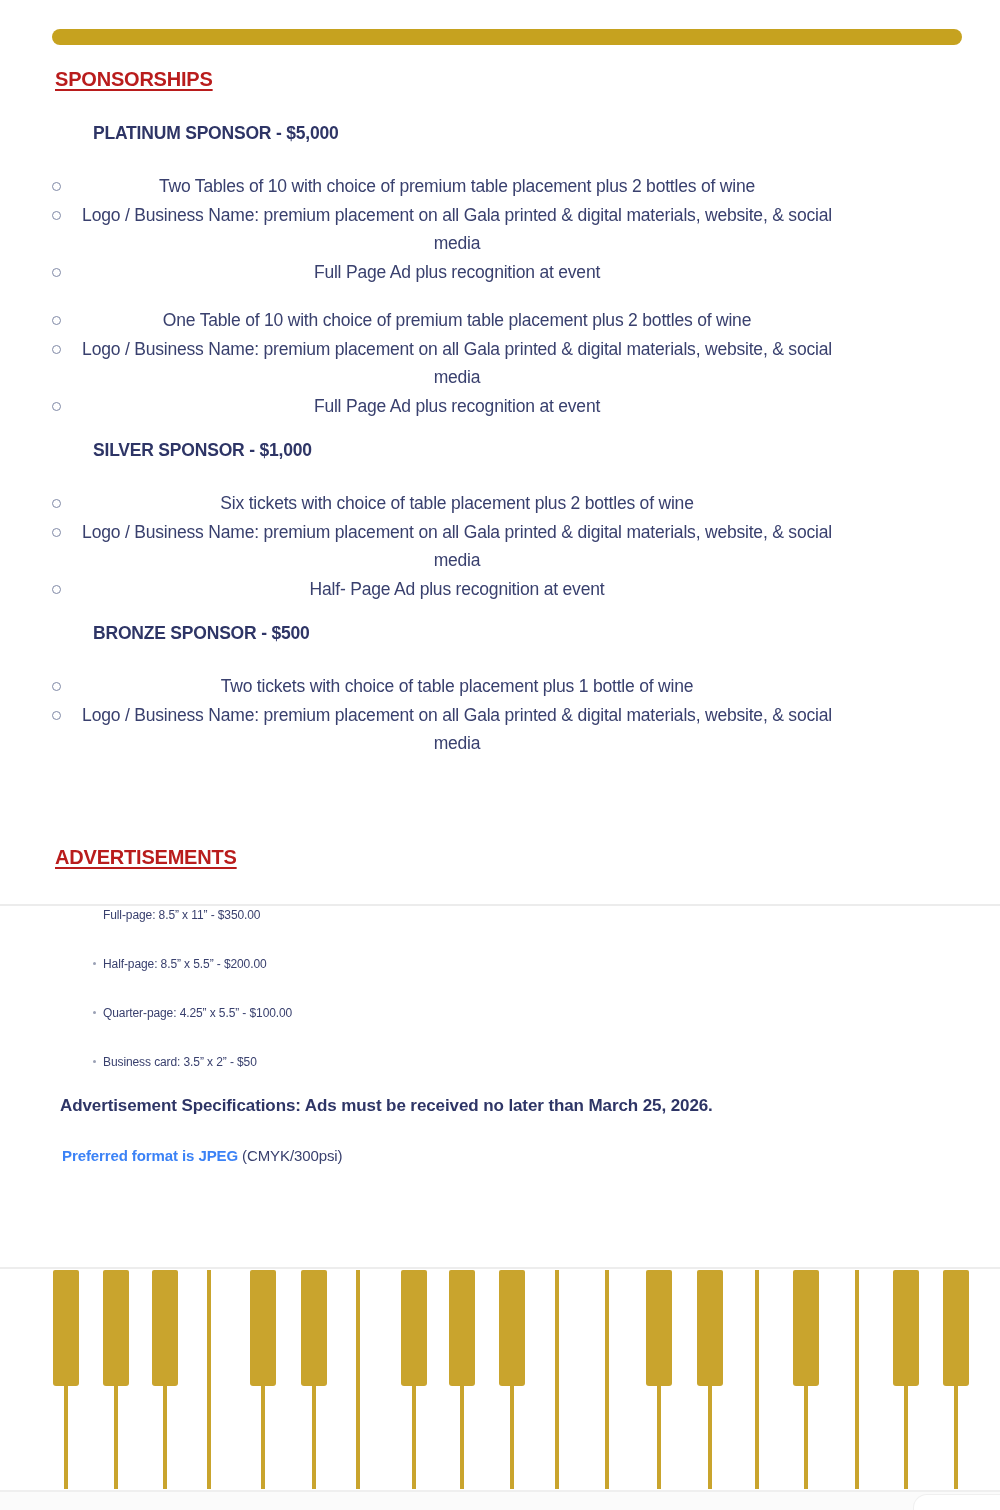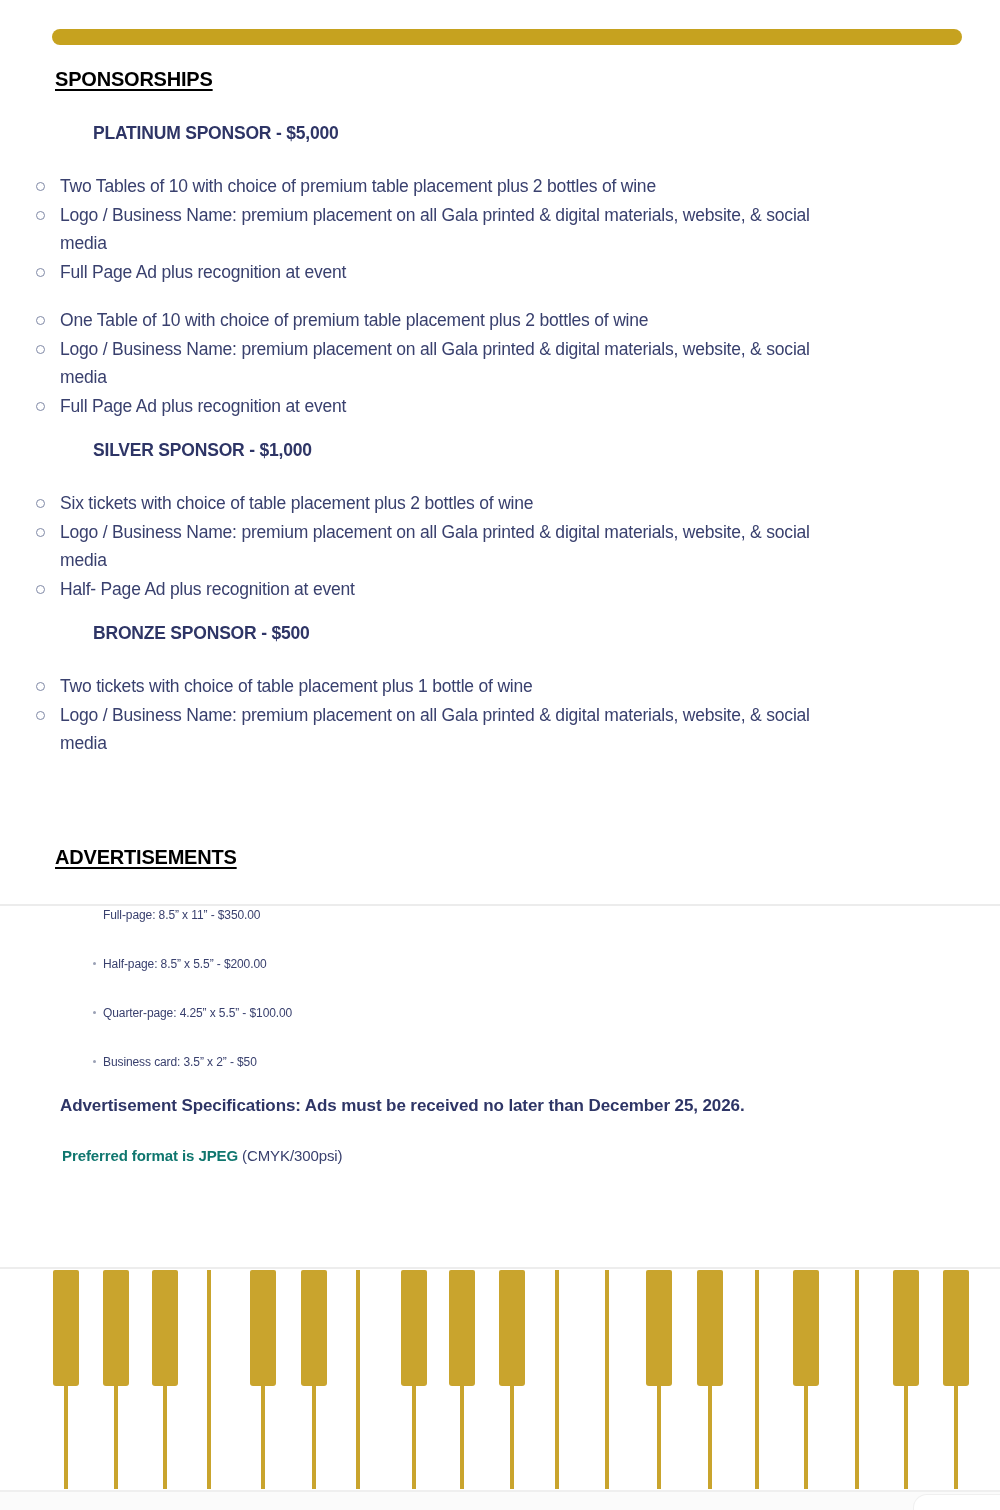--- a/index.html
+++ b/index.html
@@ -11,38 +11,38 @@
     color:#323A68;
     overflow:hidden;
   }
   .gold-bar{
     position:absolute;left:52px;top:29px;
     width:910px;height:16px;border-radius:9px;
     background:#C6A21F;
   }
   .gold-heading{
     position:absolute;left:55px;margin:0;
-    font-size:20px;font-weight:bold;color:#000000;
+    font-size:20px;font-weight:bold;color:#b91c1c;
     letter-spacing:-0.2px;
     text-decoration:underline;
     text-decoration-thickness:2px;
     text-underline-offset:3px;
   }
   #sponsorships-heading{top:68px;}
   #advertisements-heading{top:846px;}
 
   
   #tiers{position:absolute;left:0;top:123px;width:1000px;}
   .tier{margin:0 0 20px 0;}
   .tier-title{
     margin:0 16px 29px 93px;
     font-size:17.5px;font-weight:bold;color:#2E3566;
     letter-spacing:-0.2px;line-height:20px;
   }
-  ul.bullets{list-style:none;margin:0;padding:0 0 0 60px;max-width:762px;}
+  ul.bullets{list-style:none;margin:16px;padding:0 0 0 60px;max-width:762px;text-align:center;}
   ul.bullets li{
     position:relative;
     font-size:17.5px;line-height:28.5px;color:#39406E;
     letter-spacing:-0.2px;
   }
   .bullet-dot{
     position:absolute;left:-24px;top:10px;
     width:7px;height:7px;border:1.5px solid #8089A6;border-radius:50%;
     background:transparent;
   }
@@ -63,21 +63,21 @@
     width:3px;height:3px;border-radius:50%;background:#9AA0B5;
   }
   .specs{
     position:absolute;left:60px;top:1096px;margin:0;
     font-size:17px;font-weight:bold;color:#2E3566;letter-spacing:-0.1px;
   }
   .format{
     position:absolute;left:62px;top:1147px;margin:0;
     font-size:15px;color:#39406E;letter-spacing:-0.1px;
   }
-  .format b{color:#0f766e;}
+  .format b{color:#3b82f6;}
   .fine{
     position:absolute;left:55px;top:1191px;margin:0;
     width:830px;font-size:15px;line-height:28.5px;color:#39406E;
     letter-spacing:-0.1px;
   }
 
   
   .piano{
     position:absolute;left:0;top:1267px;width:1000px;height:225px;
     border-top:2px solid #EDEDED;
@@ -152,21 +152,21 @@
 
   <div class="hairline"></div>
 
   <div id="prices">
       <div class="price-item">Full-page: 8.5” x 11” - $350.00</div>
       <div class="price-item"><span class="price-dot"></span>Half-page: 8.5” x 5.5” - $200.00</div>
       <div class="price-item"><span class="price-dot"></span>Quarter-page: 4.25” x 5.5” - $100.00</div>
       <div class="price-item"><span class="price-dot"></span>Business card: 3.5” x 2” - $50</div>
     </div>
 
-  <p class="specs">Advertisement Specifications: Ads must be received no later than December 25, 2026.</p>
+  <p class="specs">Advertisement Specifications: Ads must be received no later than March 25, 2026.</p>
 
   <p class="format"><b>Preferred format is JPEG</b><span> (CMYK/300psi)</span></p>
 
 
   <div class="piano" id="piano">
       <div class="black-key" style="left: 53px; background: rgb(201, 164, 45);"></div>
       <div class="key-stem" style="left: 64px; background: rgb(201, 164, 45);"></div>
       <div class="black-key" style="left: 103px; background: rgb(201, 164, 45);"></div>
       <div class="key-stem" style="left: 114px; background: rgb(201, 164, 45);"></div>
       <div class="black-key" style="left: 152px; background: rgb(201, 164, 45);"></div>

